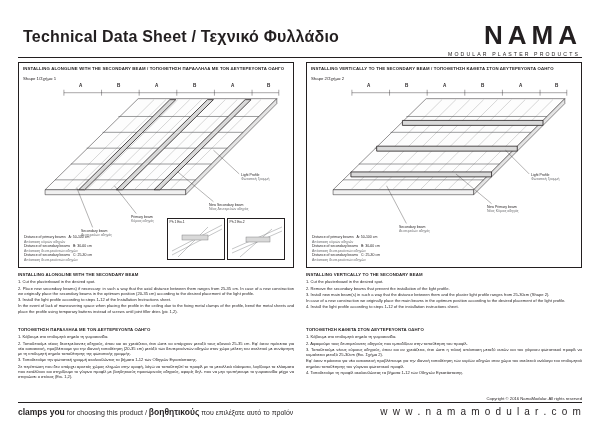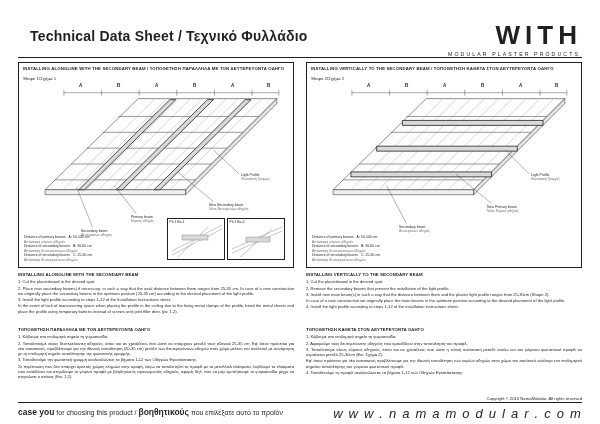--- a/index.html
+++ b/index.html
@@ -24,22 +24,22 @@
 
   
   .header {
     position: absolute;
     left: 18px; top: 22px;
     width: 564px;
     height: 34px;
   }
   .doc-title {
     position: absolute;
-    left: 12px; top: 6px;
-    font-size: 14px;
+    left: 5px; top: 6px;
+    font-size: 16px;
     font-weight: bold;
     letter-spacing: 0.2px;
     color: #231f20;
   }
   .brand {
     position: absolute;
     right: 0; top: 0;
     text-align: right;
   }
   .brand-name {
@@ -190,38 +190,37 @@
     position: absolute;
     left: 18px; top: 407px;
     font-size: 8.5px;
     color: #231f20;
   }
   .thanks b { font-weight: bold; }
   .thanks .small { font-size: 7px; }
   .weburl {
     position: absolute;
     right: 18px; top: 406px;
-    font-size: 13px;
+    font-size: 10px;
     letter-spacing: 1.2px;
     color: #231f20;
     font-weight: normal;
-    font-style: italic;
   }
 
   svg { display: block; }
 </style>
 </head>
 <body>
 
 <div class="page">
 
   <div class="header">
     <div class="doc-title">Technical Data Sheet / Τεχνικό Φυλλάδιο</div>
     <div class="brand">
-      <div class="brand-name">WITH</div>
+      <div class="brand-name">NAMA</div>
       <div class="brand-sub">MODULAR PLASTER PRODUCTS</div>
     </div>
   </div>
   <div class="header-rule"></div>
 
   <div class="panel left">
     <div class="panel-title">INSTALLING ALONGLINE WITH THE SECONDARY BEAM / ΤΟΠΟΘΕΤΗΣΗ ΠΑΡΑΛΛΗΛΑ ΜΕ ΤΟΝ ΔΕΥΤΕΡΕΥΟΝΤΑ ΟΔΗΓΟ</div>
     <div class="shape-label">Shape 1/Σχήμα 1</div>
 
     <div class="letters">
@@ -454,17 +453,17 @@
     <p>1. Κόβουμε στο επιθυμητό σημείο τη γυψοσανίδα.</p>
     <p>2. Αφαιρούμε τους δευτερεύοντες οδηγούς που εμποδίζουν στην τοποθέτηση του προφίλ.</p>
     <p>3. Τοποθετούμε νέους κύριους οδηγούς, όπου και αν χρειάζεται, έτσι ώστε η τελική απόσταση μεταξύ αυτών και του γύψινου φωτιστικού προφίλ να κυμαίνεται μεταξύ 25-30cm (Εικ. Σχήμα 2).</p>
     <p>Εφ' όσον πρόκειται για νέα κατασκευή προβλέπουμε για την ιδανική τοποθέτηση των κυρίων οδηγών στον χώρο του σκελετού ανάλογα του επιθυμητού σημείου τοποθέτησης του γύψινου φωτιστικού προφίλ.</p>
     <p>4. Τοποθετούμε τη προφίλ ακολουθώντας τα βήματα 1-12 των Οδηγιών Εγκατάστασης.</p>
   </div>
 
   <div class="copyright">Copyright © 2016 NamaModular. All rights reserved</div>
   <div class="footer-rule"></div>
   <div class="thanks">
-    <b>case you</b><span class="small"> for choosing this product / </span><b>βοηθητικούς</b><span class="small"> που επιλέξατε αυτό το προϊόν</span>
+    <b>clamps you</b><span class="small"> for choosing this product / </span><b>βοηθητικούς</b><span class="small"> που επιλέξατε αυτό το προϊόν</span>
   </div>
   <div class="weburl">w w w . n a m a m o d u l a r . c o m</div>
 
 </div>
 
 </body></html>

